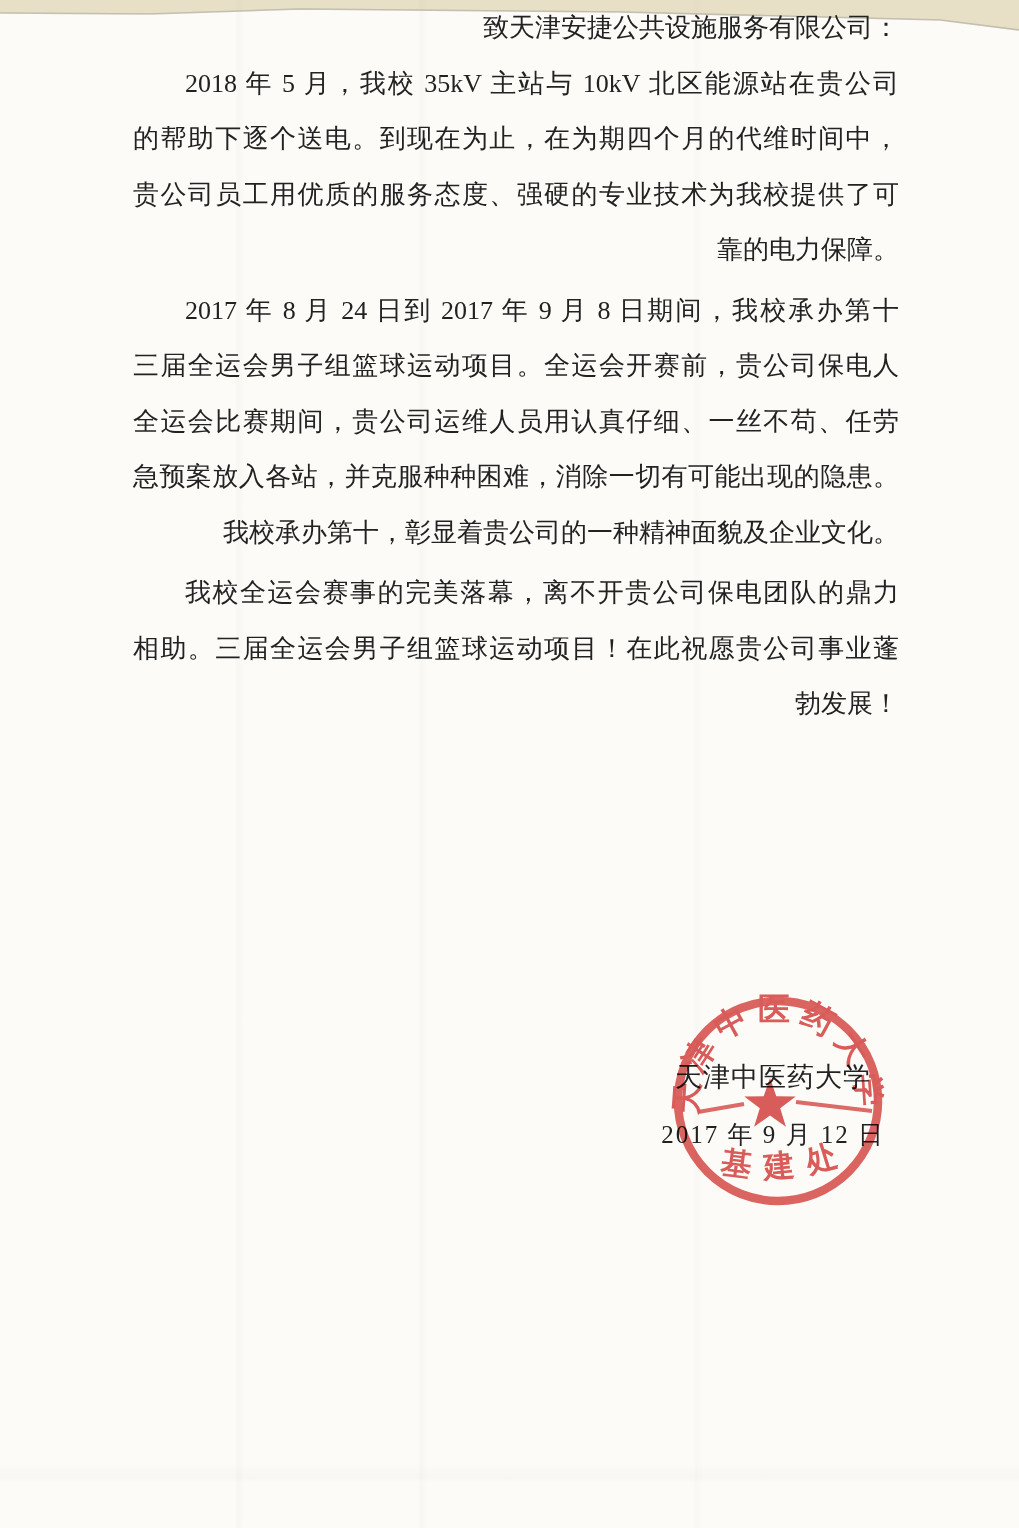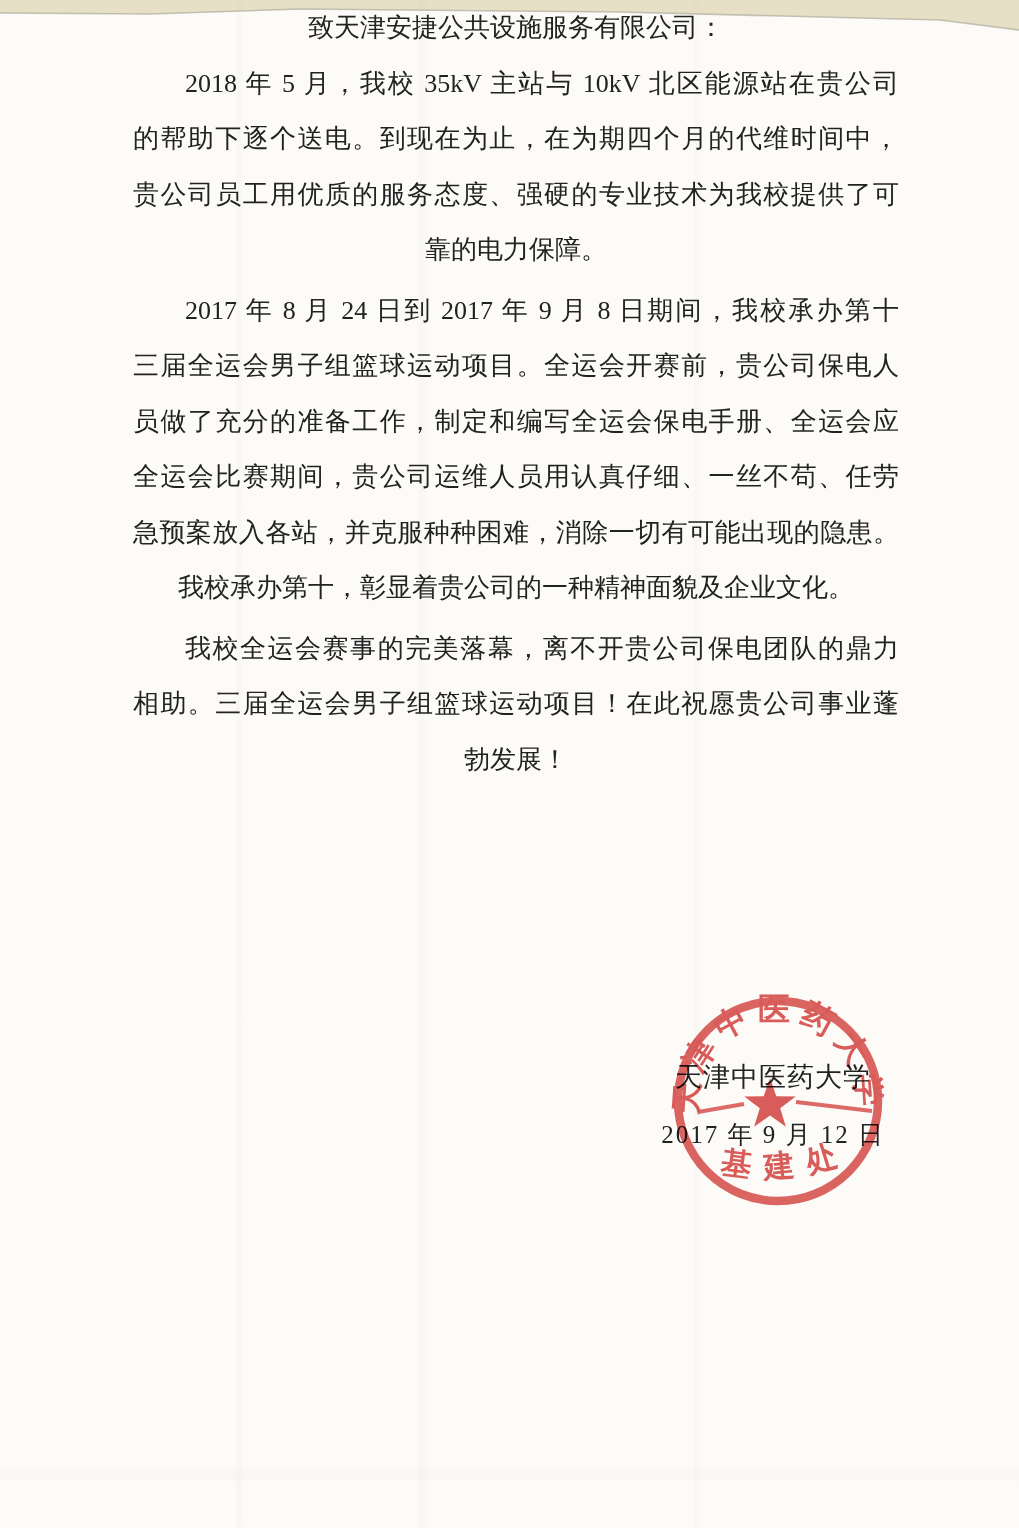--- a/index.html
+++ b/index.html
@@ -33,21 +33,21 @@
     letter-spacing:14px;
     line-height:49px;
     white-space:nowrap;
   }
   .bodytext{font-size:26px;line-height:55.5px;}
   .line{
     white-space:nowrap;
     text-align:justify;
     text-align-last:justify;
   }
-  .line.noj{text-align:center;text-align-last:auto;}
+  .line.noj{text-align:right;text-align-last:auto;}
   .line.indent{text-indent:2em;}
   .para{margin:0;}
   .para + .para{margin-top:5px;}
   .salutation{margin-top:0;}
   
   .signature{
     position:absolute;left:618px;top:1049px;width:310px;
     text-align:center;z-index:2;
   }
   .sig-org{font-size:27px;line-height:56px;letter-spacing:1px;white-space:nowrap;}
@@ -78,21 +78,20 @@
       <div class="para">
         <div class="line indent">2018 年 5 月，我校 35kV 主站与 10kV 北区能源站在贵公司</div>
         <div class="line">的帮助下逐个送电。到现在为止，在为期四个月的代维时间中，</div>
         <div class="line">贵公司员工用优质的服务态度、强硬的专业技术为我校提供了可</div>
         <div class="line noj">靠的电力保障。</div>
       </div>
 
       <div class="para">
         <div class="line indent">2017 年 8 月 24 日到 2017 年 9 月 8 日期间，我校承办第十</div>
         <div class="line">三届全运会男子组篮球运动项目。全运会开赛前，贵公司保电人</div>
-        <div class="line">员做了充分的准备工作，制定和编写全运会保电手册、全运会应</div>
         <div class="line">全运会比赛期间，贵公司运维人员用认真仔细、一丝不苟、任劳</div>
         <div class="line">急预案放入各站，并克服种种困难，消除一切有可能出现的隐患。</div>
         <div class="line noj">我校承办第十，彰显着贵公司的一种精神面貌及企业文化。</div>
       </div>
 
       <div class="para">
         <div class="line indent">我校全运会赛事的完美落幕，离不开贵公司保电团队的鼎力</div>
         <div class="line">相助。三届全运会男子组篮球运动项目！在此祝愿贵公司事业蓬</div>
         <div class="line noj">勃发展！</div>
       </div>

